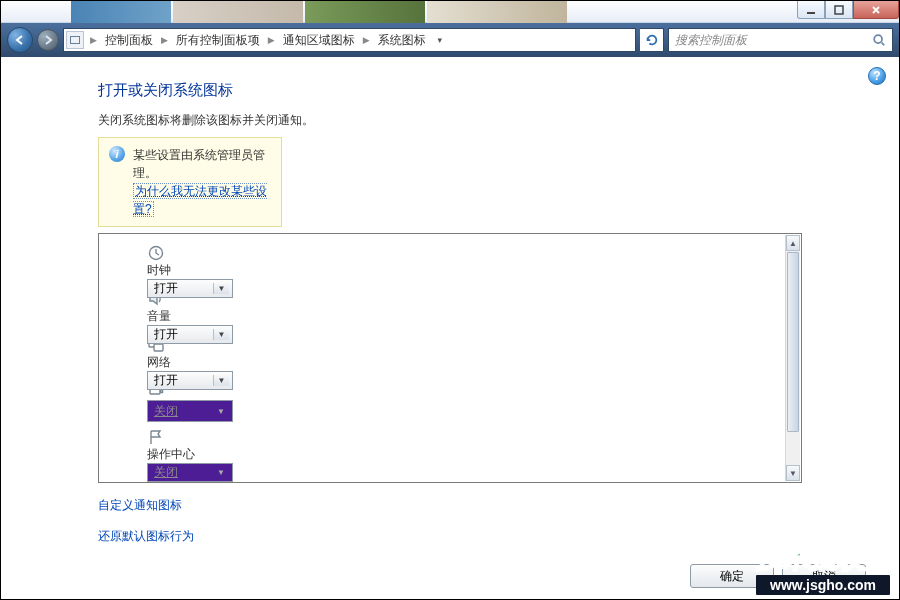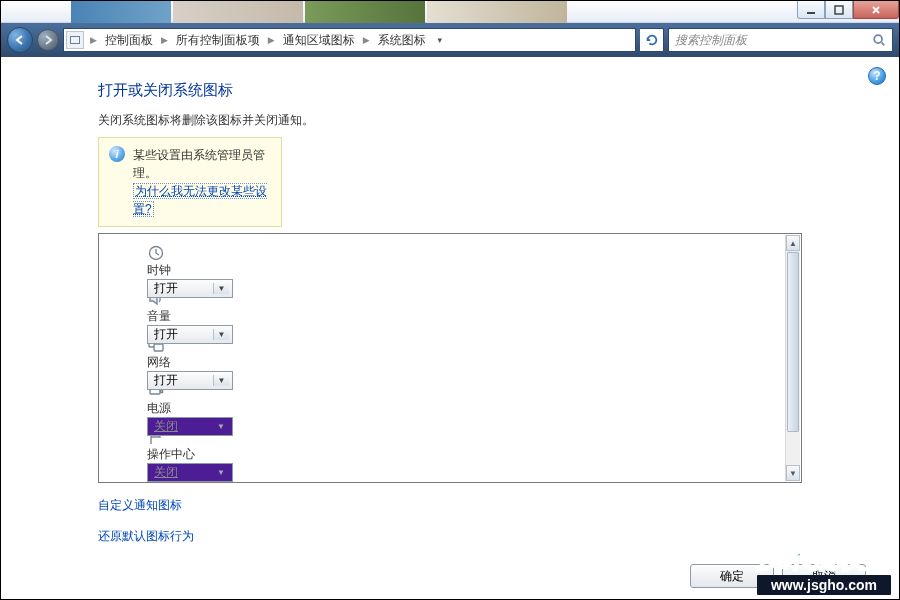--- a/index.html
+++ b/index.html
@@ -64,21 +64,21 @@
   .scrollbar { position: absolute; top: 1px; right: 1px; bottom: 1px; width: 15px; background: #f0f0f0; border-left: 1px solid #d6d6d6; }
   .sb-btn { height: 16px; background: linear-gradient(#f7f9fb,#dbe2ea); border: 1px solid #b6c0cb; display: flex; align-items: center; justify-content: center; font-size: 8px; color: #556; }
   .sb-thumb { position: absolute; top: 17px; left: 1px; right: 1px; height: 180px; background: linear-gradient(90deg,#eaeff5,#c8d4e2); border: 1px solid #a8b8c8; border-radius: 1px; }
   .sb-dn { position: absolute; bottom: 0; left: 0; right: 0; }
 
   .link { color: #0046b8; font-size: 12px; display: block; margin-top: 14px; cursor: pointer; }
 
   .footer { position: absolute; bottom: 10px; right: 32px; display: flex; gap: 8px; }
   .btn { width: 84px; height: 24px; border: 1px solid #8e9aa6; background: linear-gradient(#fdfdfd,#e3e7ec); font-size: 12px; border-radius: 3px; display: flex; align-items: center; justify-content: center; }
 
-  .watermark { position: absolute; right: 8px; bottom: 4px; text-align: right; pointer-events: none; }
+  .watermark { position: absolute; right: 8px; bottom: 4px; text-align: left; pointer-events: none; }
   .wm1 { font-size: 26px; font-weight: 900; color: #2bb24a; -webkit-text-stroke: 2px #fff; letter-spacing: 1px; font-style: italic; }
   .wm2 { display: inline-block; background: #0f172a; color: #fff; font-size: 14px; padding: 2px 14px; border-radius: 1px; font-weight: bold; margin-top: -2px; }
 </style>
 </head>
 <body>
 
 <div class="window">
 
   <div class="titlebar-bg">
     <div class="thumb-strip">
@@ -198,21 +198,20 @@
               <span class="caret">▼</span>
             </div>
         </div>
 
         <div class="row">
           <span class="ico"><svg viewBox="0 0 18 18" fill="none" stroke="currentColor" stroke-width="1.4">
                 <rect x="3" y="6" width="10" height="6" rx="1"></rect>
                 <rect x="13.5" y="7.5" width="2" height="3"></rect>
                 <path d="M6 3l3 3M3 3h3"></path>
               </svg></span>
-          <span class="label">电源</span>
           <div class="select disabled">
               <span>关闭</span>
               <span class="caret">▼</span>
             </div>
         </div>
 
         <div class="row">
           <span class="ico"><svg viewBox="0 0 18 18" fill="none" stroke="currentColor" stroke-width="1.4">
                 <path d="M4 3v13"></path>
                 <path d="M4 3h9l-2 3 2 3H4"></path>

